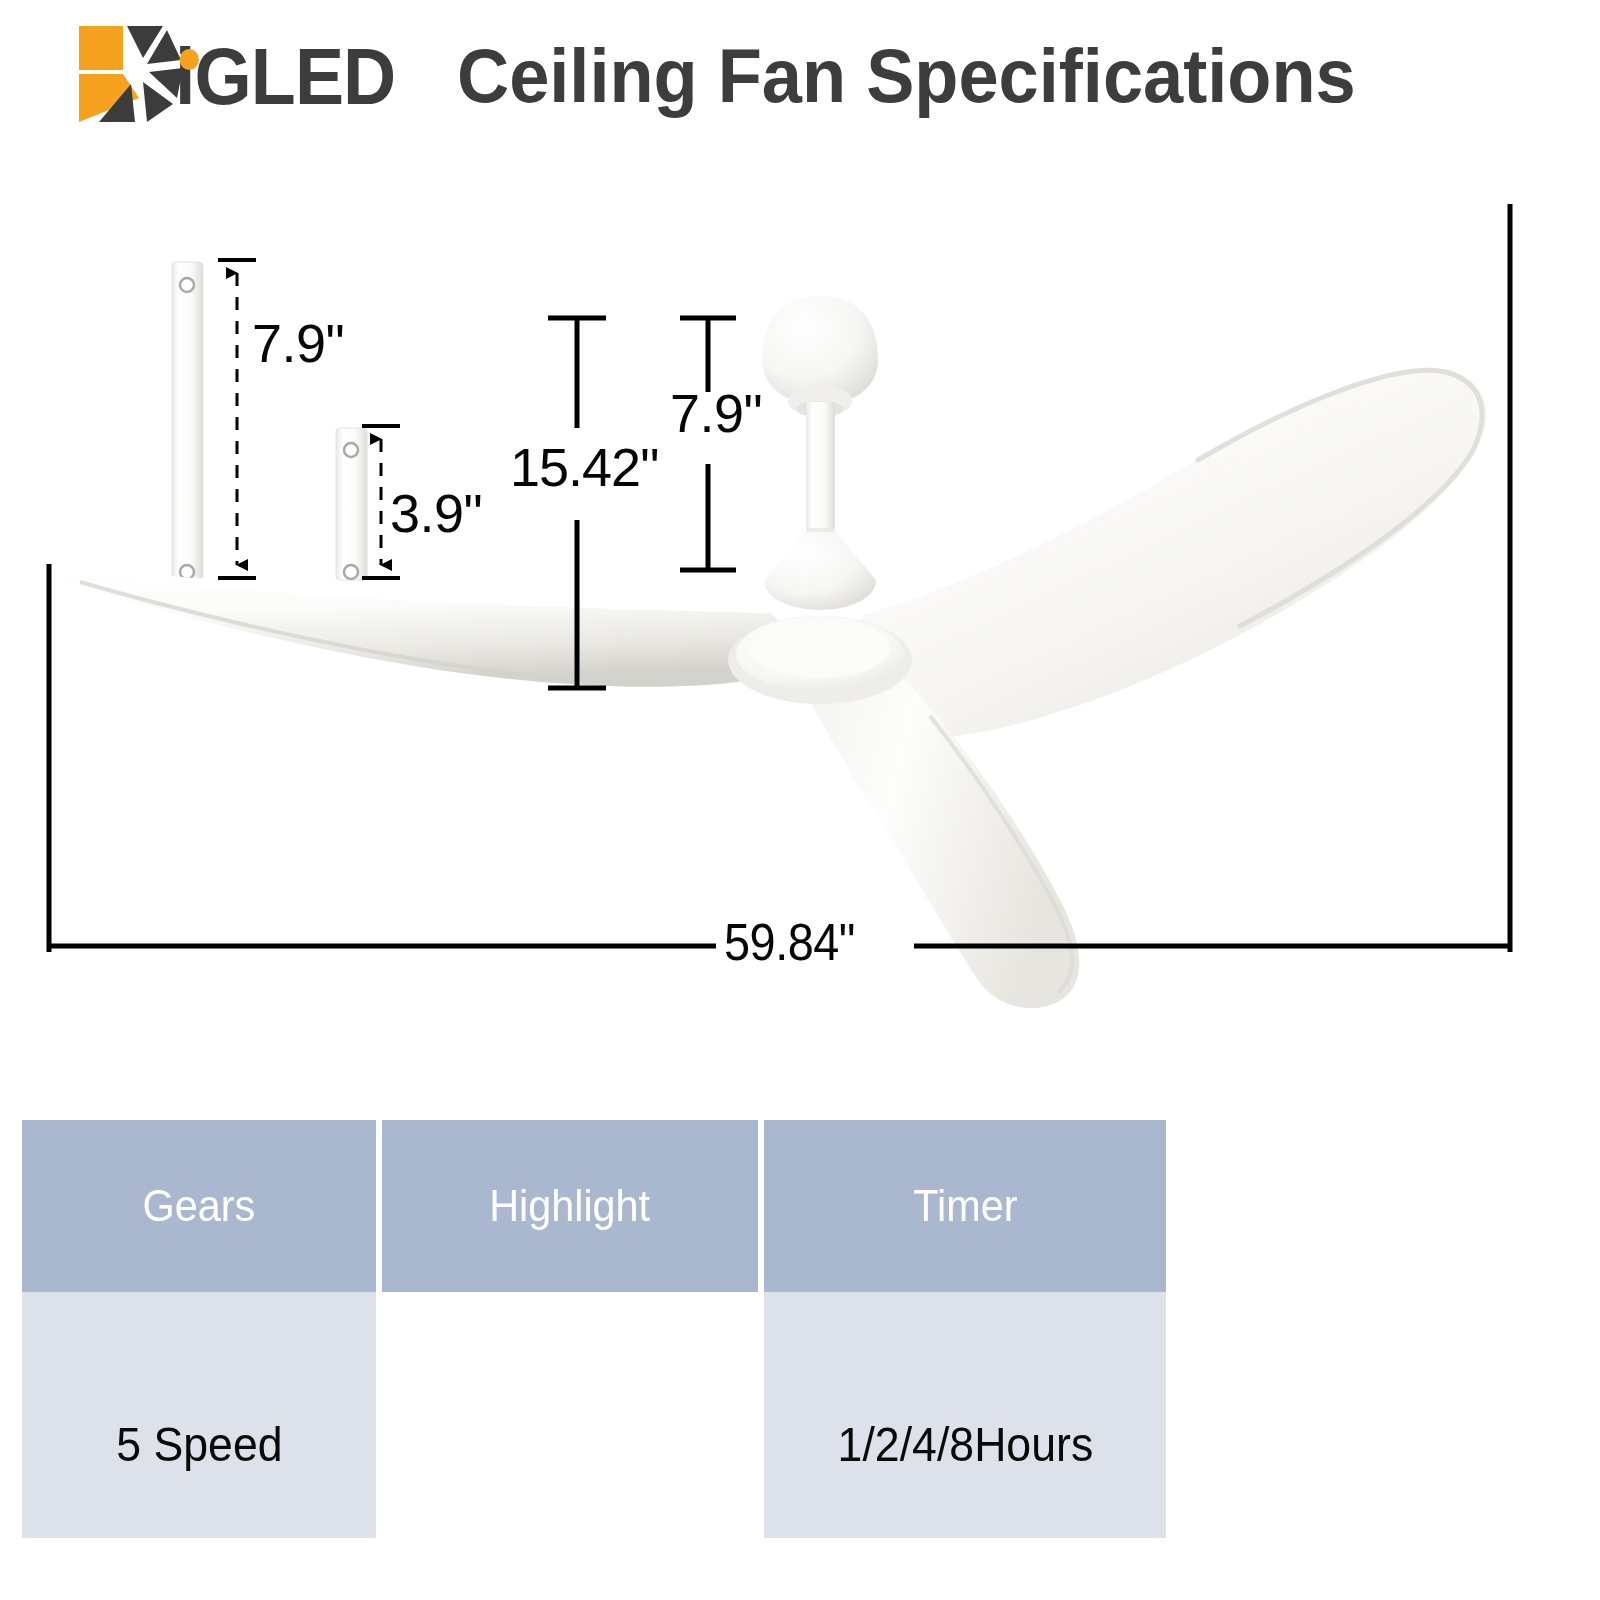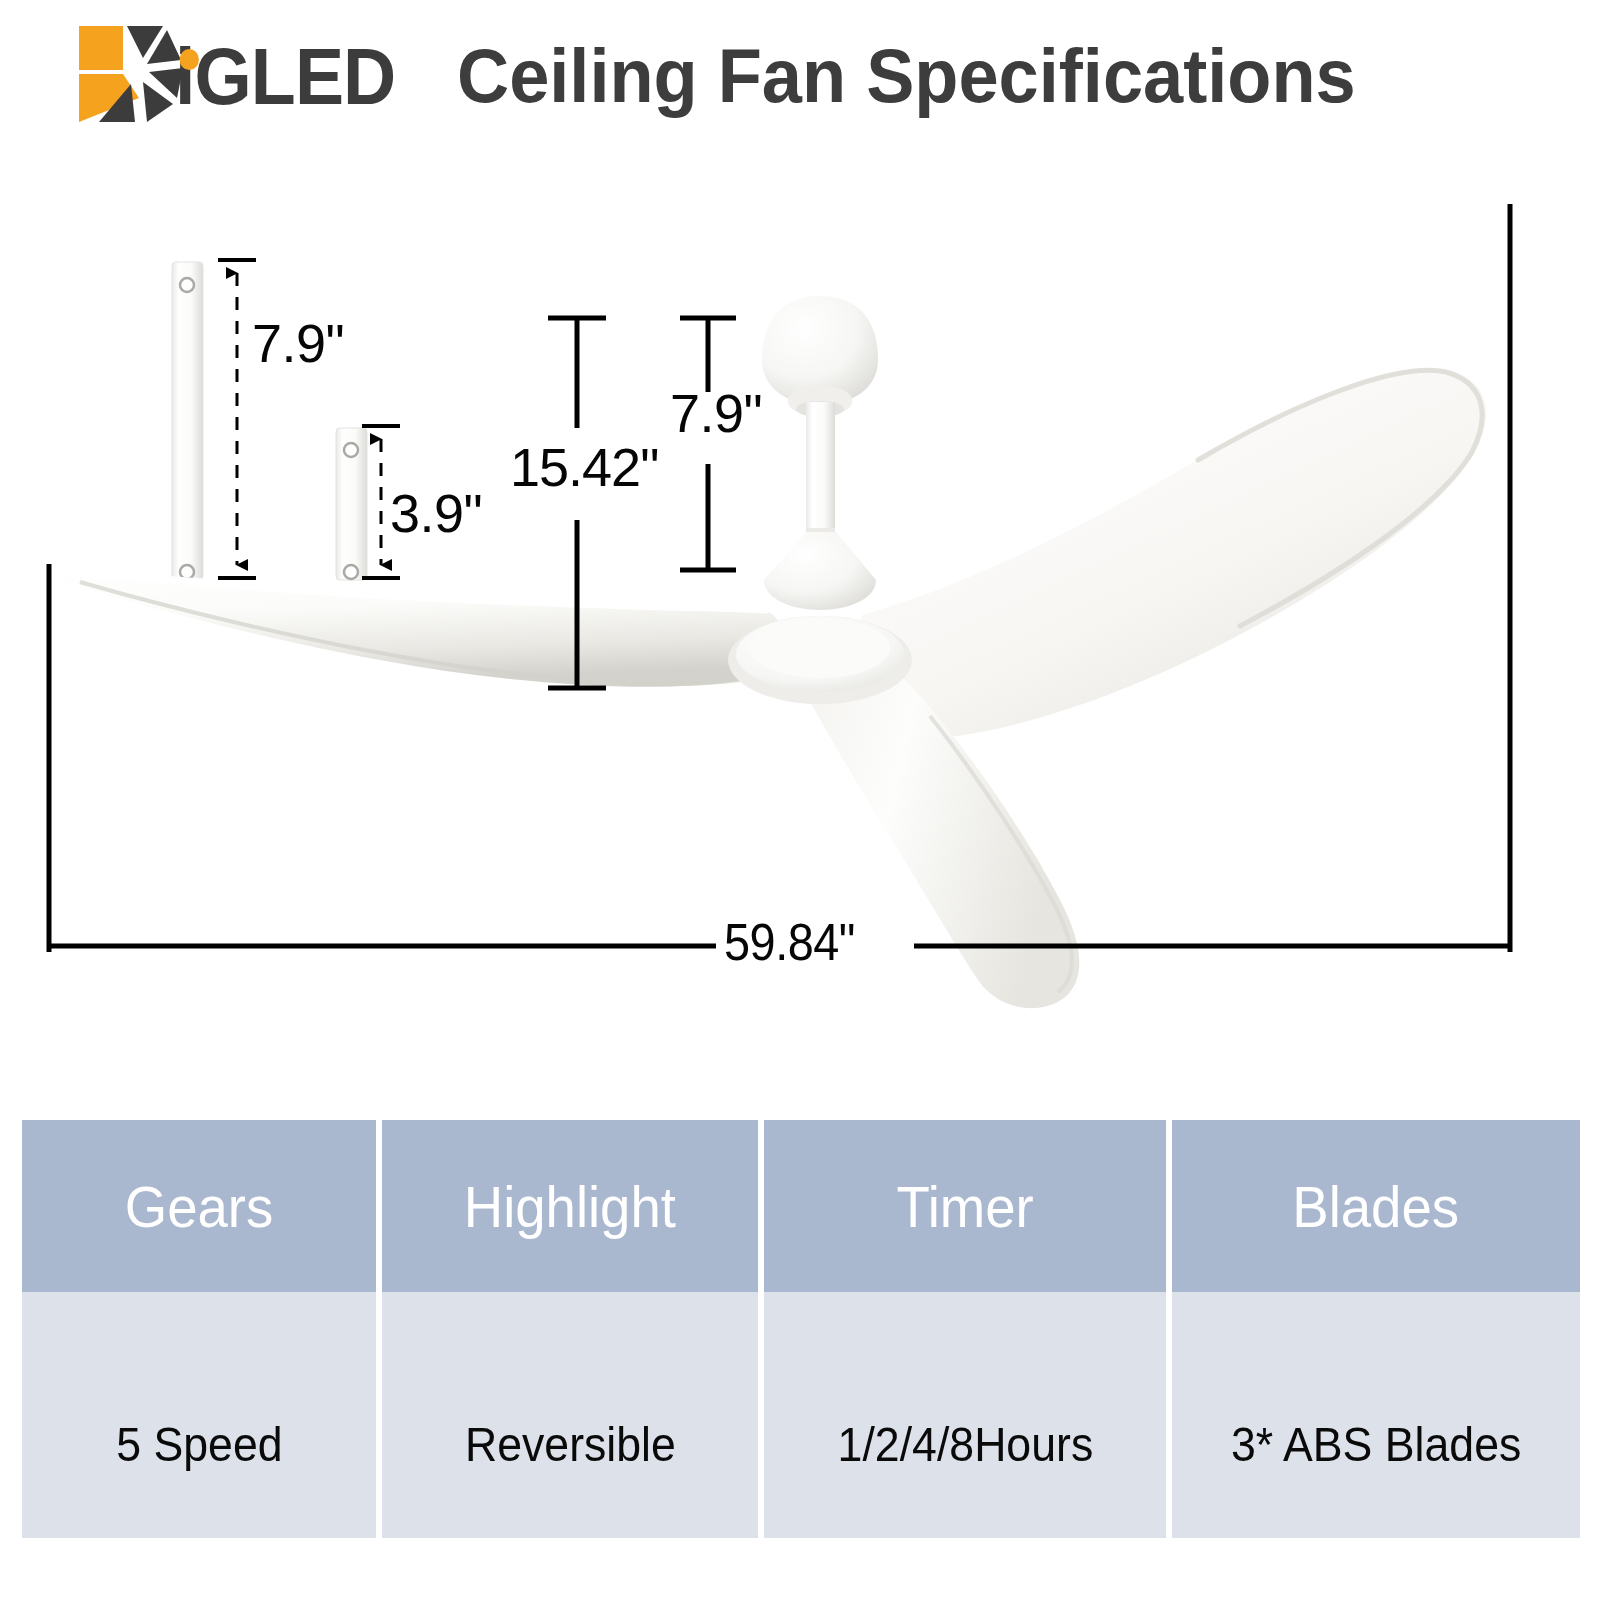--- a/index.html
+++ b/index.html
@@ -106,21 +106,21 @@
     flex-direction: column;
     height: 100%;
   }
   .spec-head {
     height: 172px;
     background: #a9b7cf;
     display: flex;
     align-items: center;
     justify-content: center;
     color: #ffffff;
-    font-size: 58px;
+    font-size: 44px;
     font-family: "Liberation Sans Narrow", "Liberation Sans", sans-serif;
     transform: scaleX(1);
   }
   .spec-head span { transform: scaleX(0.94); display:block; }
   .spec-body {
     flex: 1;
     background: #dde2ea;
     display: flex;
     align-items: center;
     justify-content: center;
@@ -313,35 +313,24 @@
       </div>
     <div class="spec-body">
         <span>5 Speed</span>
       </div>
   </div>
 
   <div class="spec-col" style="width:376px;border-radius:6px;">
     <div class="spec-head">
         <span>Highlight</span>
       </div>
-    <div class="spec-body">
-        <span>Reversible</span>
-      </div>
   </div>
 
   <div class="spec-col" style="width:402px;">
     <div class="spec-head">
         <span>Timer</span>
       </div>
     <div class="spec-body">
         <span>1/2/4/8Hours</span>
       </div>
   </div>
 
-  <div class="spec-col" style="width:408px;">
-    <div class="spec-head">
-        <span>Blades</span>
-      </div>
-    <div class="spec-body">
-        <span>3* ABS Blades</span>
-      </div>
-  </div>
 </div>
 
 </body></html>

